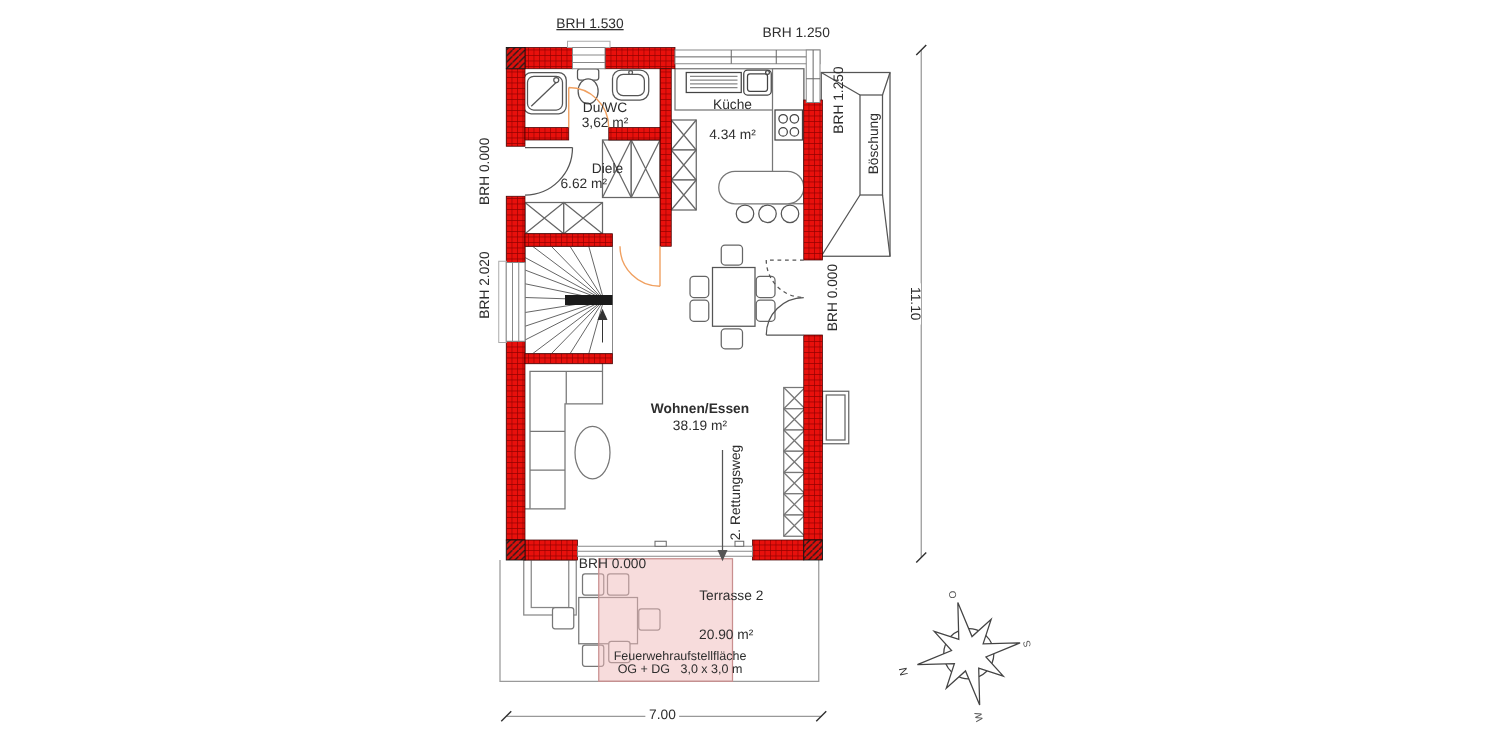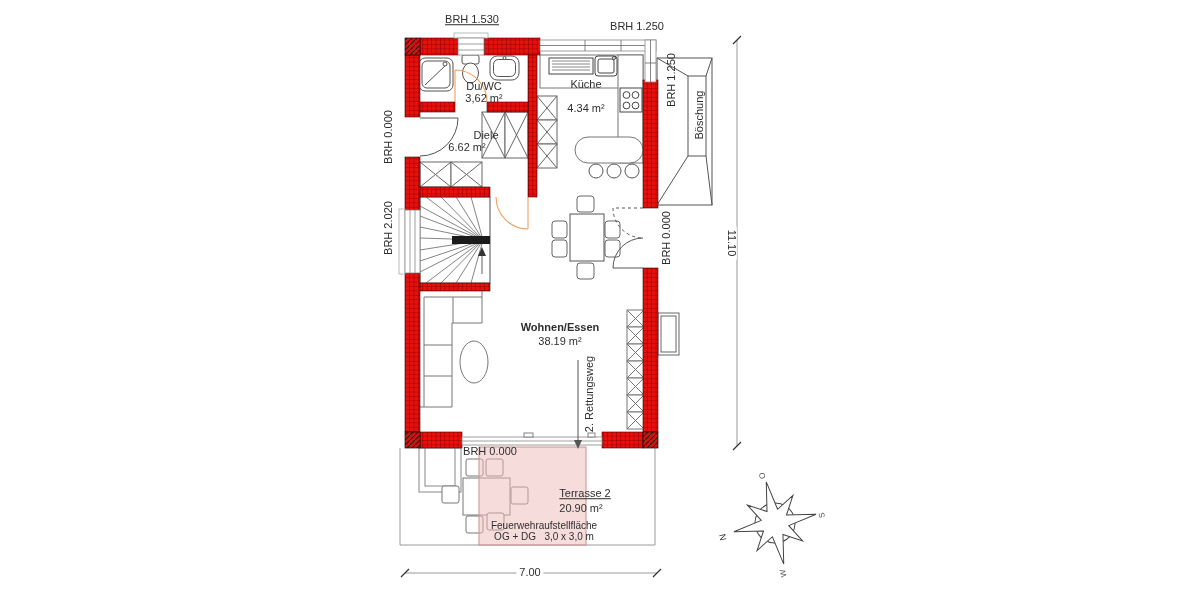--- a/index.html
+++ b/index.html
@@ -256,21 +256,21 @@
 <div class="lbl" style="left:484px;top:99px;">3,62 m²</div>
 <div class="lbl" style="left:467px;top:136px;margin-left:19px;">Diele</div>
 <div class="lbl" style="left:467px;top:148px;">6.62 m²</div>
 <div class="lbl" style="left:586px;top:85px;">Küche</div>
 <div class="lbl" style="left:586px;top:109px;">4.34 m²</div>
 <div class="lbl" style="left:560px;top:328px;font-weight:bold;">Wohnen/Essen</div>
 <div class="lbl" style="left:560px;top:342px;">38.19 m²</div>
 
 <div class="lbl v" style="left:590px;top:394px;">2. Rettungsweg</div>
 <div class="lbl" style="left:490px;top:452px;">BRH 0.000</div>
-<div class="lbl" style="left:585px;top:494px;text-decoration:underline;">Terrasse 2</div>
+<div class="lbl" style="left:585px;top:478px;">Terrasse 2</div>
 <div class="lbl" style="left:581px;top:509px;">20.90 m²</div>
 <div class="lbl small" style="left:531px;top:526px;">Feuerwehraufstellfläche</div>
 <div class="lbl small" style="left:531px;top:537px;">OG + DG   3,0 x 3,0 m</div>
 
 <div class="lbl r90 bg" style="left:731px;top:243px;">11.10</div>
 <div class="lbl bg" style="left:530px;top:573px;">7.00</div>
 
 </div>
 
 </body></html>

